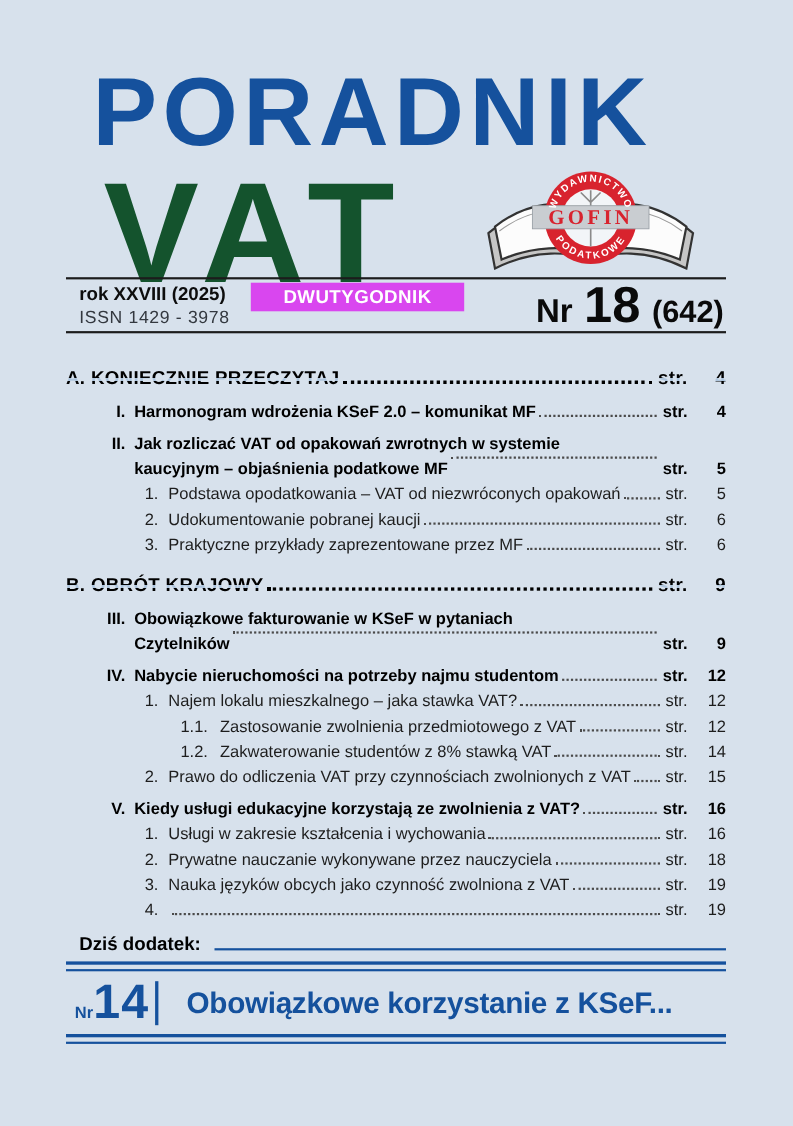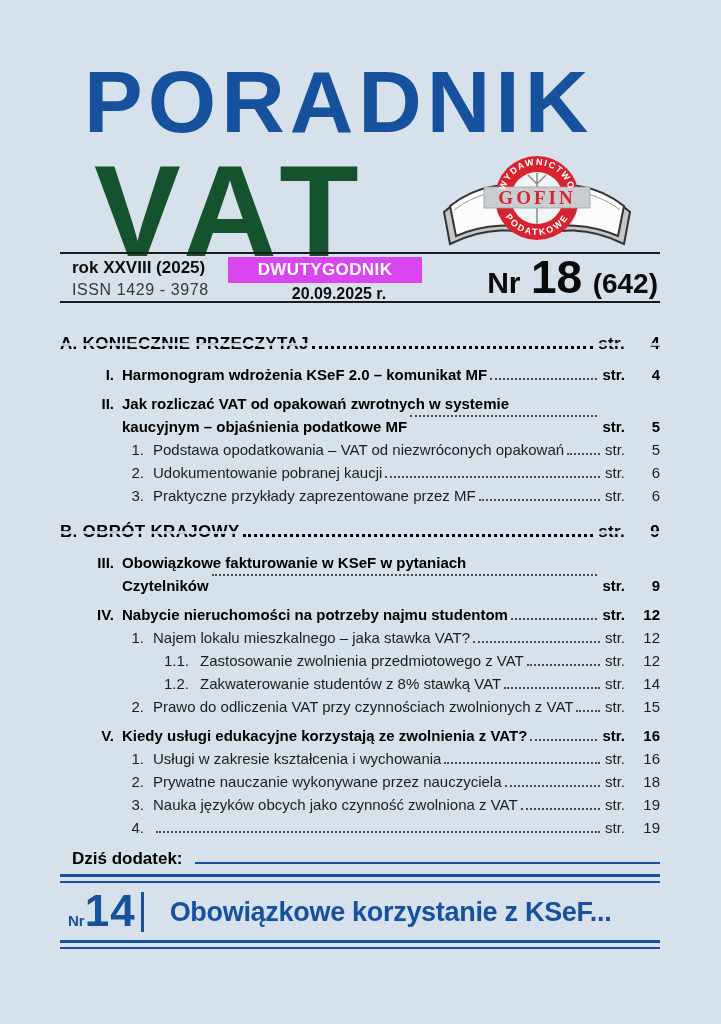--- a/index.html
+++ b/index.html
@@ -119,21 +119,20 @@
       <text font-size="9" font-weight="bold" fill="#ffffff" letter-spacing="2">
         <textPath href="#arcBot" startOffset="50%" text-anchor="middle">PODATKOWE</textPath>
       </text>
     </g>
   </svg>
 
   <div class="info-bar">
     <div class="ib-year">rok XXVIII (2025)</div>
     <div class="ib-issn">ISSN 1429 - 3978</div>
     <div class="ib-box">DWUTYGODNIK</div>
-    <div class="ib-date">20.09.2025 r.</div>
     <div class="ib-issue">
       <span class="pfx">Nr</span>
       <span class="num">18</span>
       <span class="tot">(642)</span>
     </div>
   </div>
 
   <div class="toc">
 
     <div class="row sec">

